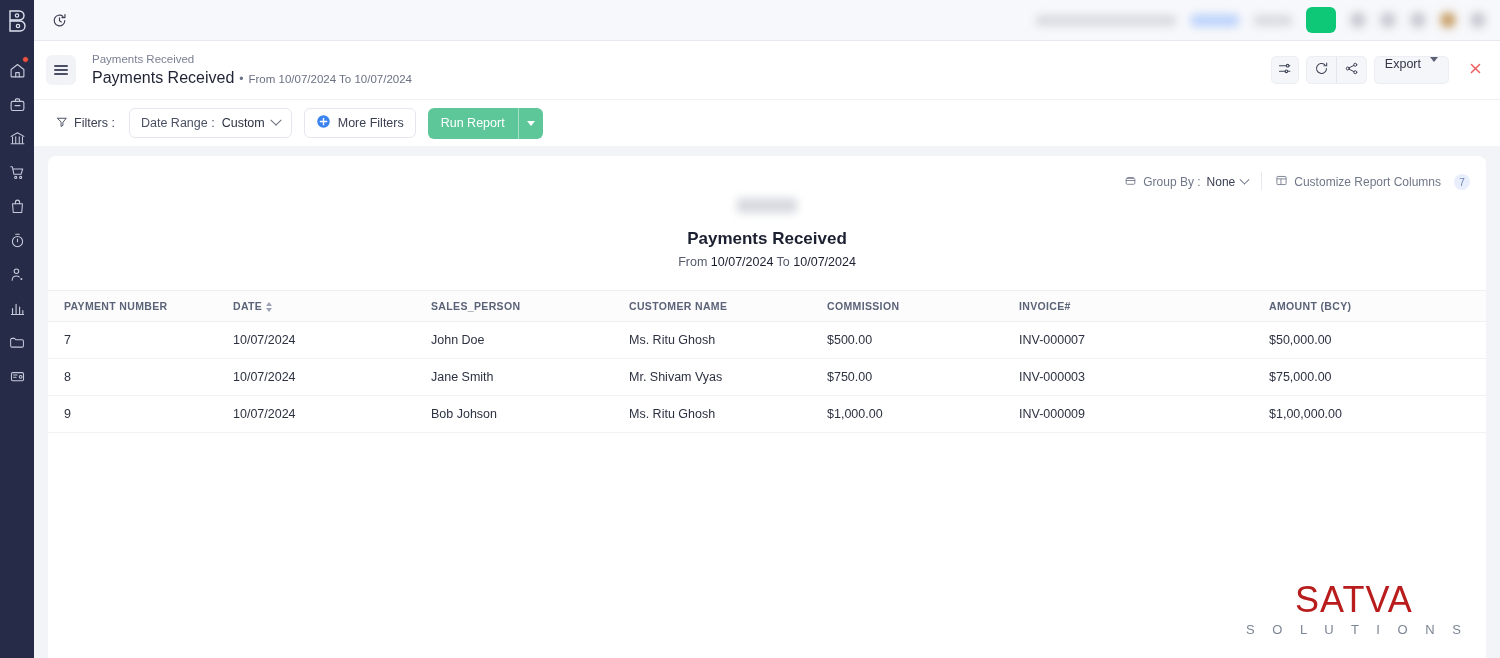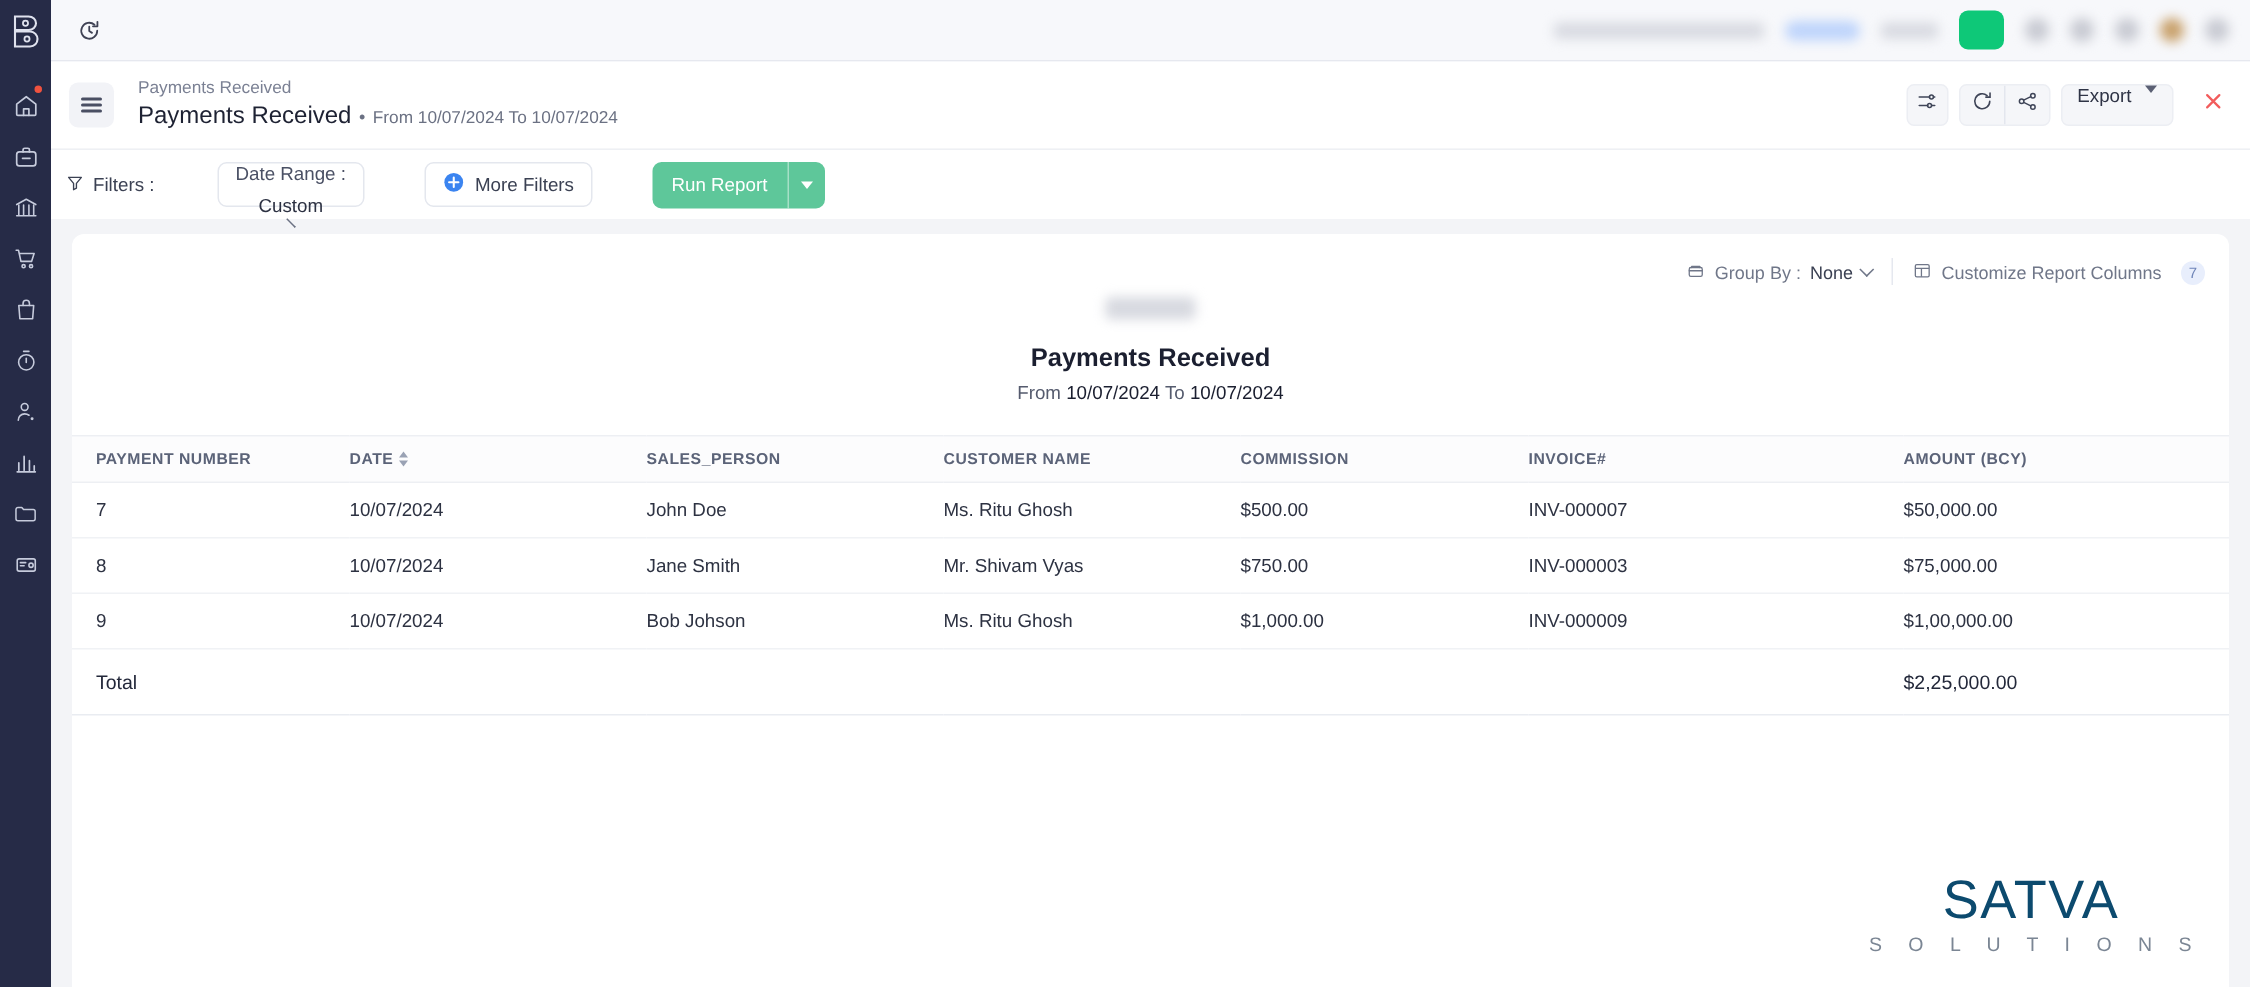--- a/index.html
+++ b/index.html
@@ -113,31 +113,30 @@
     display: flex; gap: 9px; cursor: pointer;
     font-size: 12.5px; color: #2f3446;
   }
   #exportbtn .caret { width:0;height:0;border-left:4px solid transparent;border-right:4px solid transparent;border-top:5px solid #5b6074; }
   #closebtn { margin-left: 8px; width: 22px; height: 22px; display:flex;align-items:center;justify-content:center;cursor:pointer; color: #f25c5c; }
 
   
   #filterbar {
     height: 47px; background: #ffffff;
     border-top: 1px solid #eef0f4;
-    display: flex; align-items: center; padding: 0 14px 0 10px;
+    display: flex; align-items: center; padding: 0 14px 0 22px;
     flex: 0 0 47px;
-    gap: 28px;
   }
   #filterlabel { display: flex; align-items: center; gap: 6px; font-size: 12.5px; color: #3b4153; }
   .pill {
     height: 30px; border: 1px solid #e4e7ee; border-radius: 6px; background: #fff;
     display: flex; align-items: center; padding: 0 11px; font-size: 12.5px; color: #3b4153;
     cursor: pointer; gap: 7px;
   }
-  #daterange { margin-left: 14px; flex-direction: column; }
+  #daterange { margin-left: 14px; }
   #daterange .lbl { color: #4a5064; }
   #daterange .val { color: #2c3142; }
   .chev { width: 8px; height: 8px; border-right: 1.5px solid #6b7183; border-bottom: 1.5px solid #6b7183; transform: rotate(45deg) translate(-2px,-2px); }
   #morefilters { margin-left: 12px; }
   #runwrap {
     margin-left: 12px; height: 31px; display: flex; border-radius: 6px; overflow: hidden; cursor: pointer;
     background: #5ec79a;
   }
   #runwrap .rtext { display:flex;align-items:center; padding: 0 13px; font-size: 12.5px; color: #fff; }
   #runwrap .rsep { width: 1px; background: rgba(255,255,255,.45); }
@@ -181,21 +180,21 @@
   .cellpad-r { padding-right: 16px !important; }
   .lnk { color: #4b82e8; cursor: pointer; }
   .sorticon { display: inline-flex; flex-direction: column; margin-left: 4px; vertical-align: middle; }
   .sorticon i { display:block; width:0;height:0;border-left:3px solid transparent;border-right:3px solid transparent; }
   .sorticon i.up { border-bottom: 4px solid #9aa2b4; margin-bottom: 1.5px; }
   .sorticon i.dn { border-top: 4px solid #9aa2b4; }
   #totalrow td { font-size: 13px; color: #23283a; padding: 14px 0; border-bottom: 1px solid #e9ecf1; border-top: 1px solid #f0f2f5; }
 
   
   #satva { position: absolute; right: 18px; bottom: 22px; text-align: center; line-height: 1; }
-  #satva .s1 { font-size: 36px; letter-spacing: 1px; color: #0c4a6e; font-family: "Liberation Sans", sans-serif; font-weight: 300; }
+  #satva .s1 { font-size: 36px; letter-spacing: 1px; color: #b91c1c; font-family: "Liberation Sans", sans-serif; font-weight: 300; }
   #satva .s2 { margin-top: 5px; font-size: 13px; letter-spacing: 7px; color: #7b8694; padding-left: 6px; }
 </style>
 </head>
 <body>
 
 <div id="app">
 
   <div id="rail">
     <div class="logo">
       <svg width="19" height="22" viewBox="0 0 19 22" fill="none">
@@ -504,29 +503,20 @@
             </tr>
             <tr>
               <td class="cellpad-l">9</td>
               <td>10/07/2024</td>
               <td>Bob Johson</td>
               <td class="lnk">Ms. Ritu Ghosh</td>
               <td>$1,000.00</td>
               <td>INV-000009</td>
               <td class="right lnk cellpad-r">$1,00,000.00</td>
             </tr>
-            <tr id="totalrow">
-              <td class="cellpad-l">Total</td>
-              <td></td>
-              <td></td>
-              <td></td>
-              <td></td>
-              <td></td>
-              <td class="right cellpad-r">$2,25,000.00</td>
-            </tr>
           </tbody>
         </table>
 
         <div id="satva">
           <div class="s1">SATVA</div>
           <div class="s2">S O L U T I O N S</div>
         </div>
 
       </div>
     </div>

